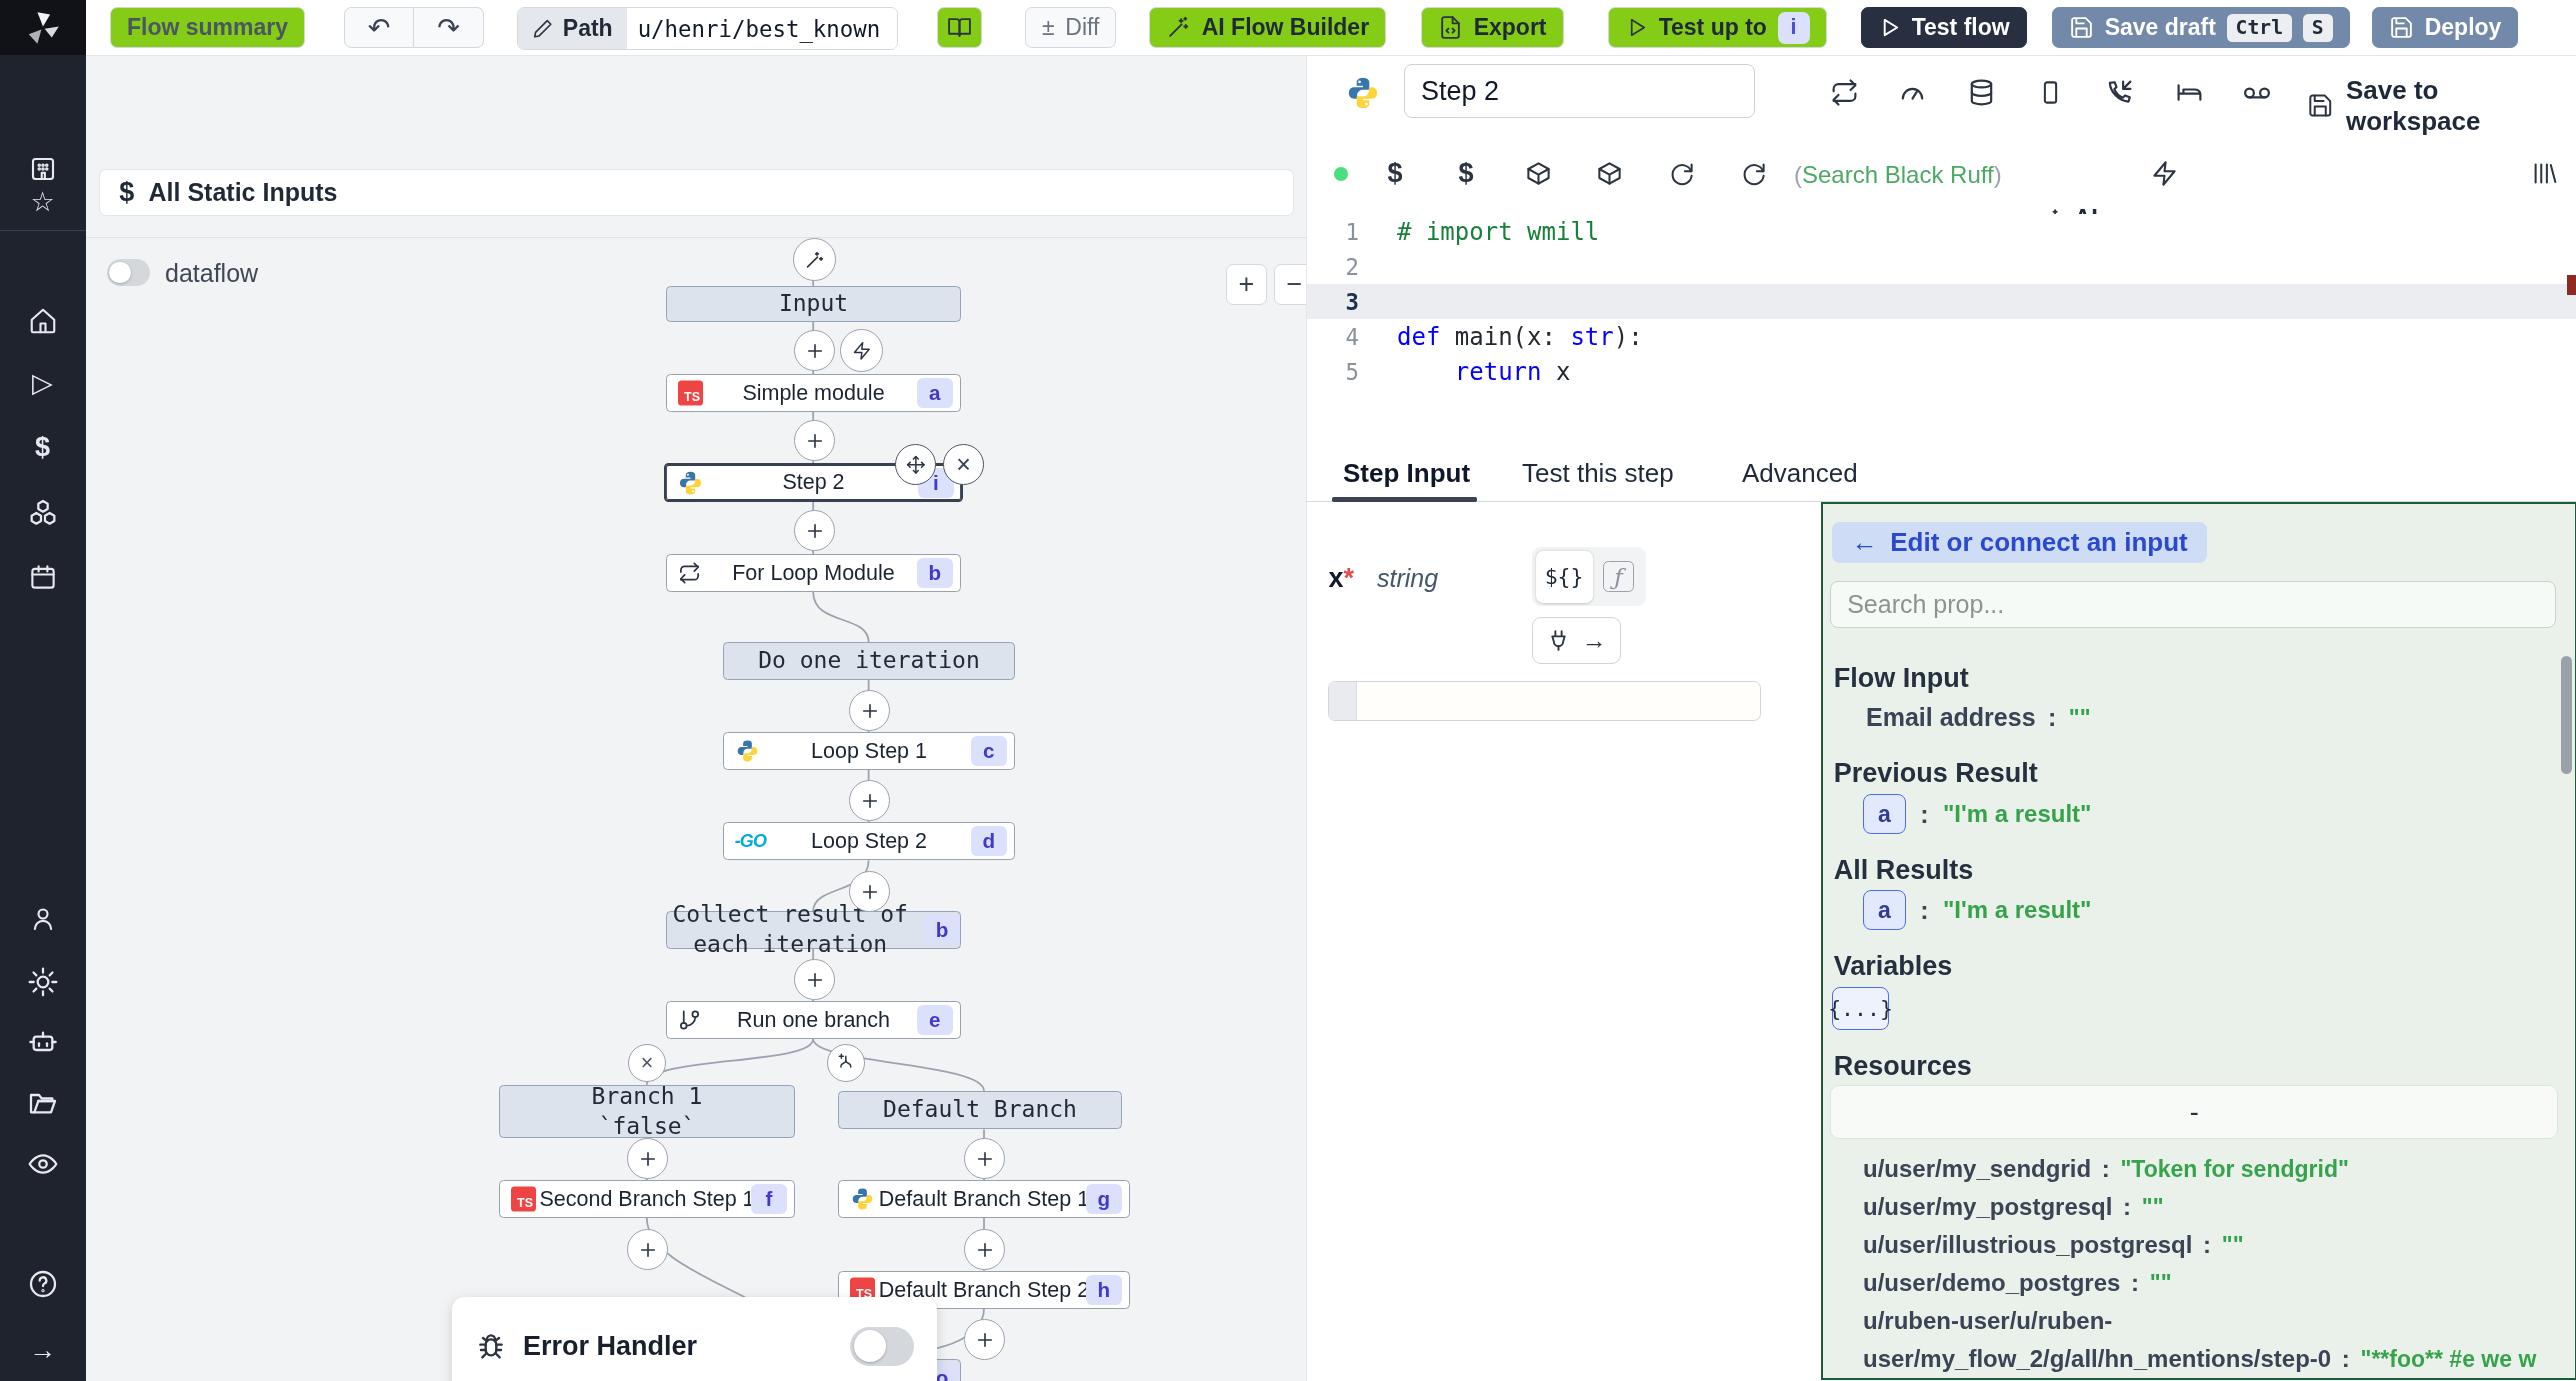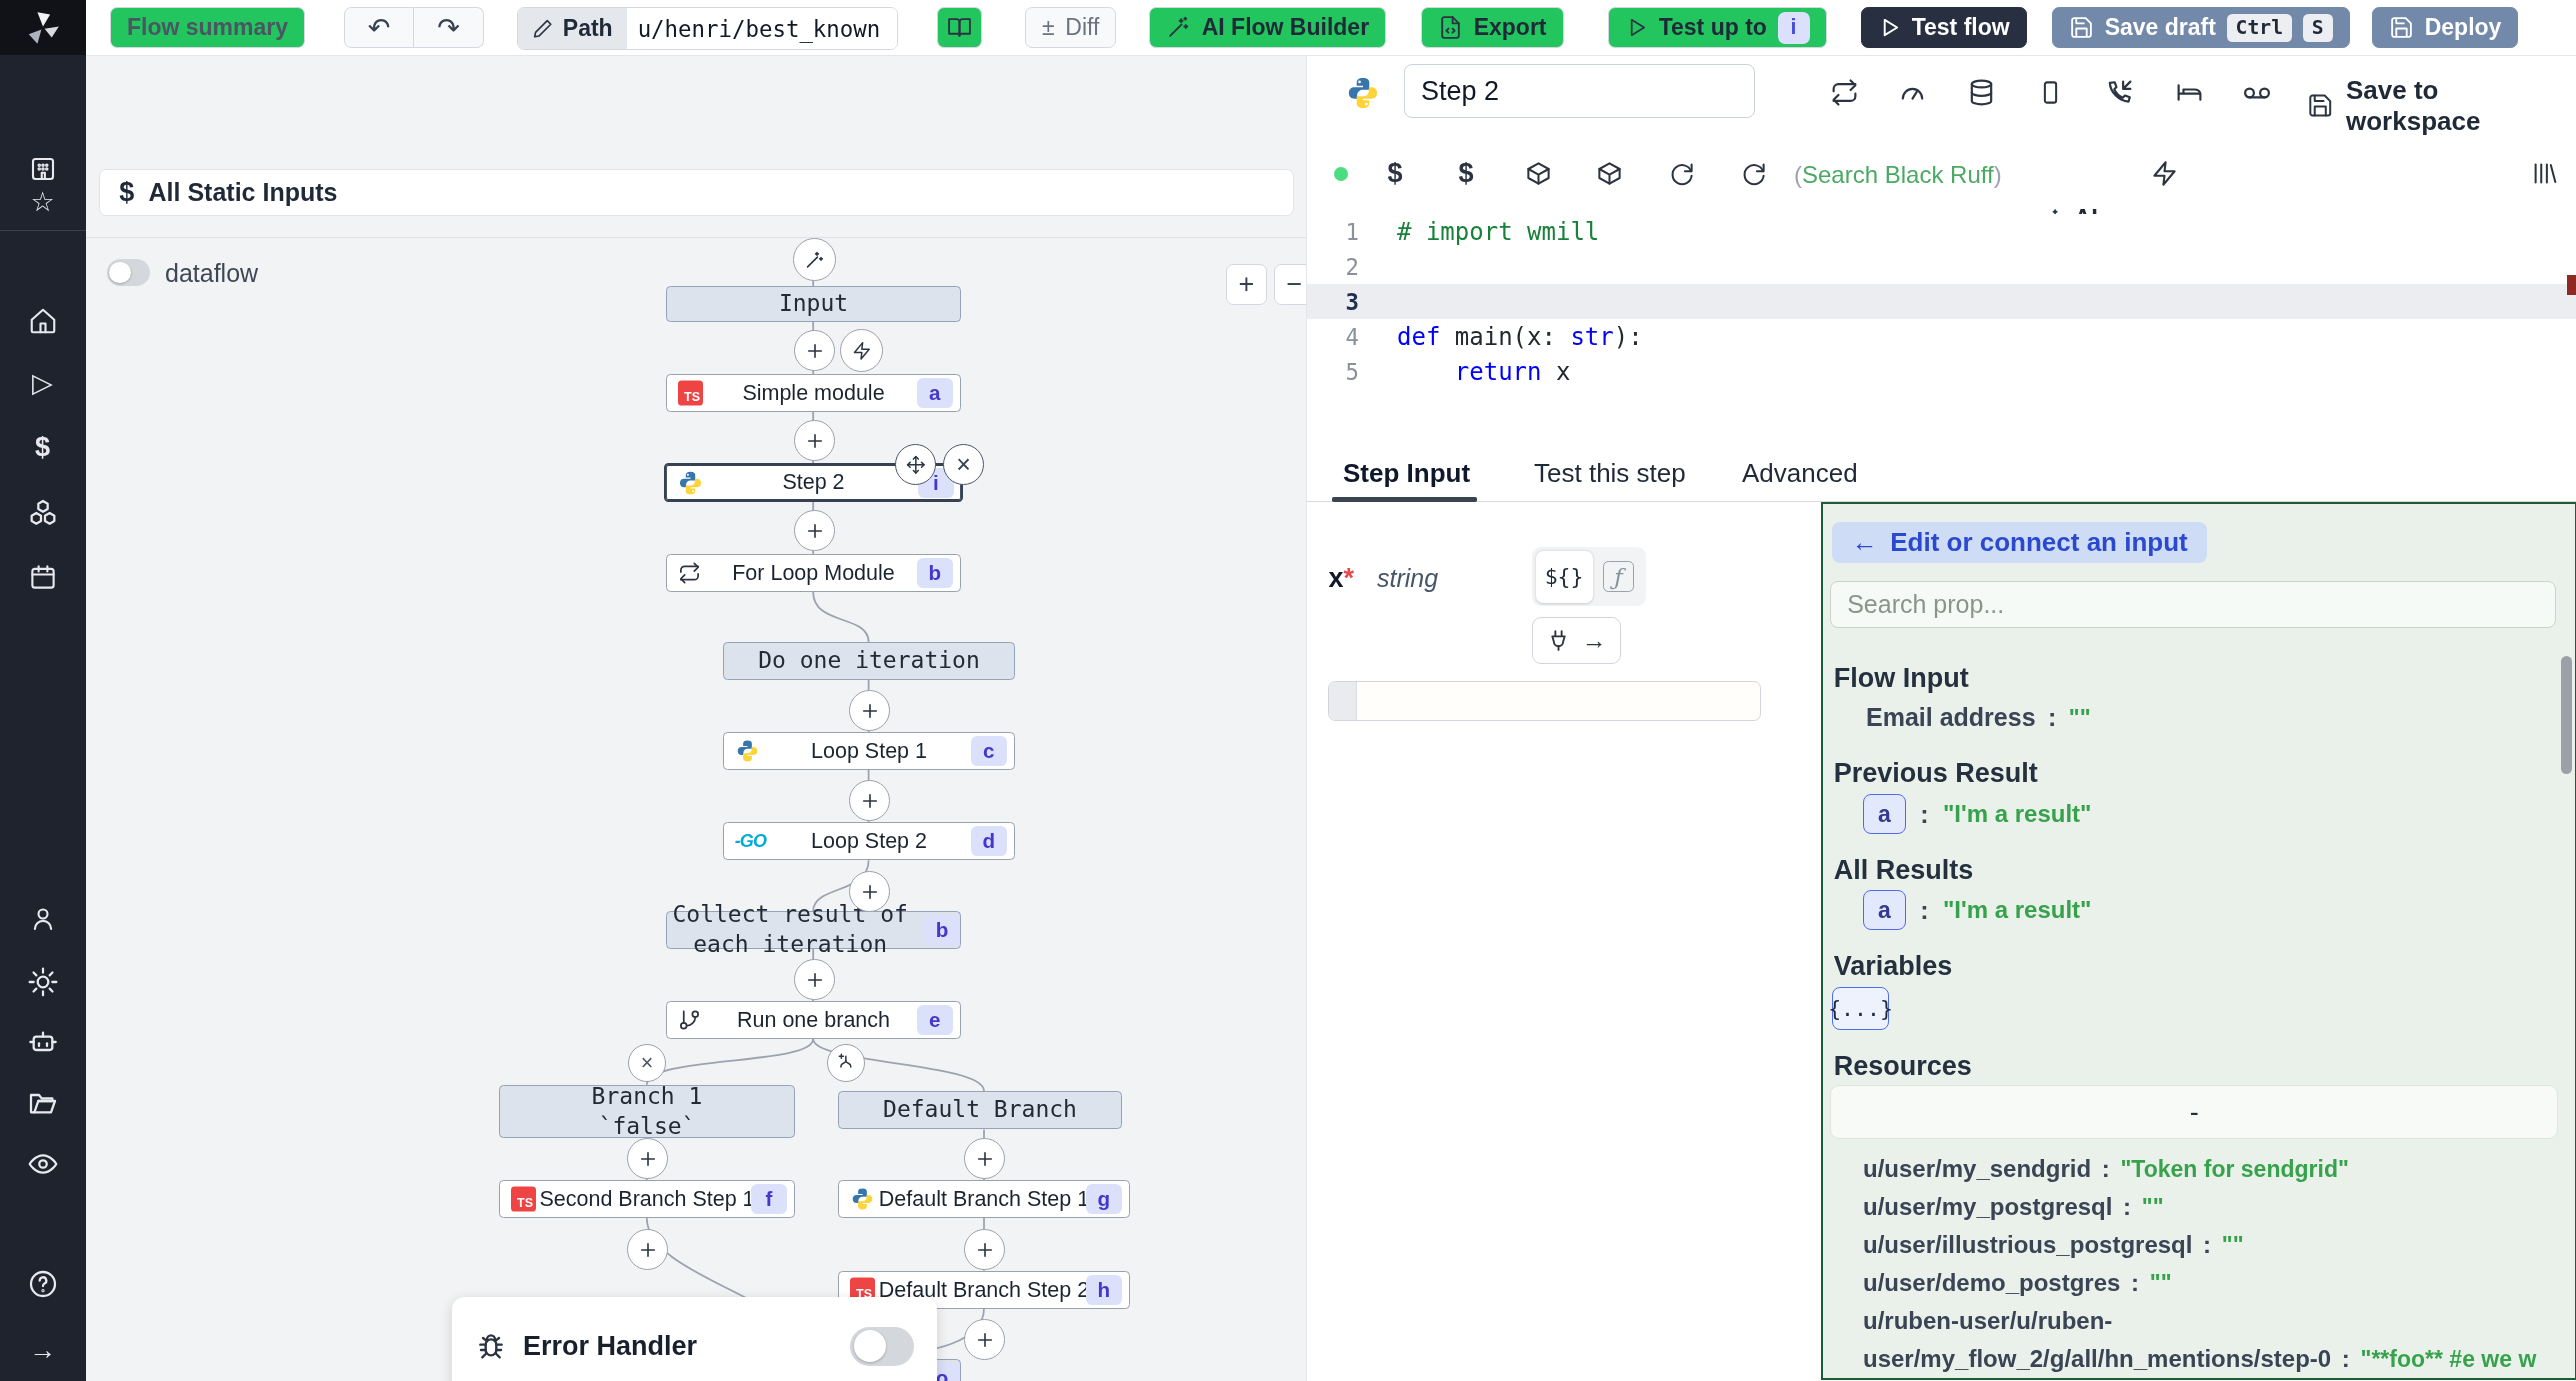--- a/index.html
+++ b/index.html
@@ -11,21 +11,21 @@
 
   
   #sidebar{position:absolute;left:0;top:0;width:86px;height:1381px;background:#1f232e;z-index:30;}
   #logo-box{position:absolute;left:0;top:0;width:86px;height:55px;background:#101218;display:flex;align-items:center;justify-content:center;}
   .sb-ic{position:absolute;left:23px;width:39px;height:39px;display:flex;align-items:center;justify-content:center;cursor:pointer;}
   .sb-div{position:absolute;left:0;width:86px;border-top:0.9px solid #39404f;}
   .sb-txt{color:#e7e9ee;font-size:27px;}
 
   
   #topbar{position:absolute;left:86px;top:0;right:0;height:55px;background:#fff;border-bottom:0.9px solid #e4e6ea;z-index:25;}
-  .tb{position:absolute;top:7.2px;height:41px;box-sizing:border-box;display:flex;align-items:center;gap:10.7px;border:0.9px solid #d4d8de;border-radius:7.2px;background:#22c55e;padding:0 16px;font-size:23px;color:#1f2937;cursor:pointer;white-space:nowrap;}
+  .tb{position:absolute;top:7.2px;height:41px;box-sizing:border-box;display:flex;align-items:center;gap:10.7px;border:0.9px solid #d4d8de;border-radius:7.2px;background:#84cc16;padding:0 16px;font-size:23px;color:#1f2937;cursor:pointer;white-space:nowrap;}
   .tb.gray{background:#f8f9fa;color:#6b7280;}
   .tb.dark{background:#272f40;border-color:#272f40;color:#fff;font-weight:bold;}
   .tb.slate{background:#7289aa;border-color:#7289aa;color:#fff;font-weight:bold;}
   .kbd{background:#eceef1;border-radius:5.4px;color:#1f2937;font-size:19.7px;font-family:"DejaVu Sans Mono",monospace;padding:2.7px 9px;}
   .pill-i{background:#dbe1fd;color:#4750d8;font-weight:bold;border-radius:7.2px;width:32px;height:32px;display:flex;align-items:center;justify-content:center;font-size:21.5px;}
   #path-group{position:absolute;left:431px;top:7.2px;height:41px;display:flex;border:0.9px solid #d4d8de;border-radius:7.2px;overflow:hidden;}
   #path-label{background:#e4e7eb;display:flex;align-items:center;gap:9px;padding:0 14.3px;font-size:23px;font-weight:bold;color:#1f2937;}
   #path-input{width:249px;background:#fff;display:flex;align-items:center;padding:0 10.7px;font-family:"DejaVu Sans Mono",monospace;font-size:22.4px;color:#111827;overflow:hidden;white-space:nowrap;}
   .ur{width:70px;justify-content:center;gap:0;border-radius:7.2px 0 0 7.2px;background:#f8f9fa;}
   .ur2{border-radius:0 7.2px 7.2px 0;border-left:none;background:#f8f9fa;}
@@ -689,21 +689,21 @@
           <div class="cl">
             <span class="ln">5</span>
             <span class="ct"><span class="pl">    </span><span class="kw">return</span><span class="pl"> x</span></span>
           </div>
         </div>
     </div>
     <div id="ruler-mark"></div>
 
     <div id="tabs">
       <span class="tab active" style="left:36px">Step Input</span>
-      <span class="tab" style="left:227px">Test this step</span>
+      <span class="tab" style="left:215px">Test this step</span>
       <span class="tab" style="left:435px">Advanced</span>
       <div id="tab-underline"></div>
     </div>
 
     <div style="position:absolute;left:21.5px;top:508px">
       <span class="argname">x</span><span class="req">*</span><span class="argtype">string</span>
     </div>
     <div id="tgl-group">
       <div id="tgl-template">${}</div>
       <div id="tgl-fn">

